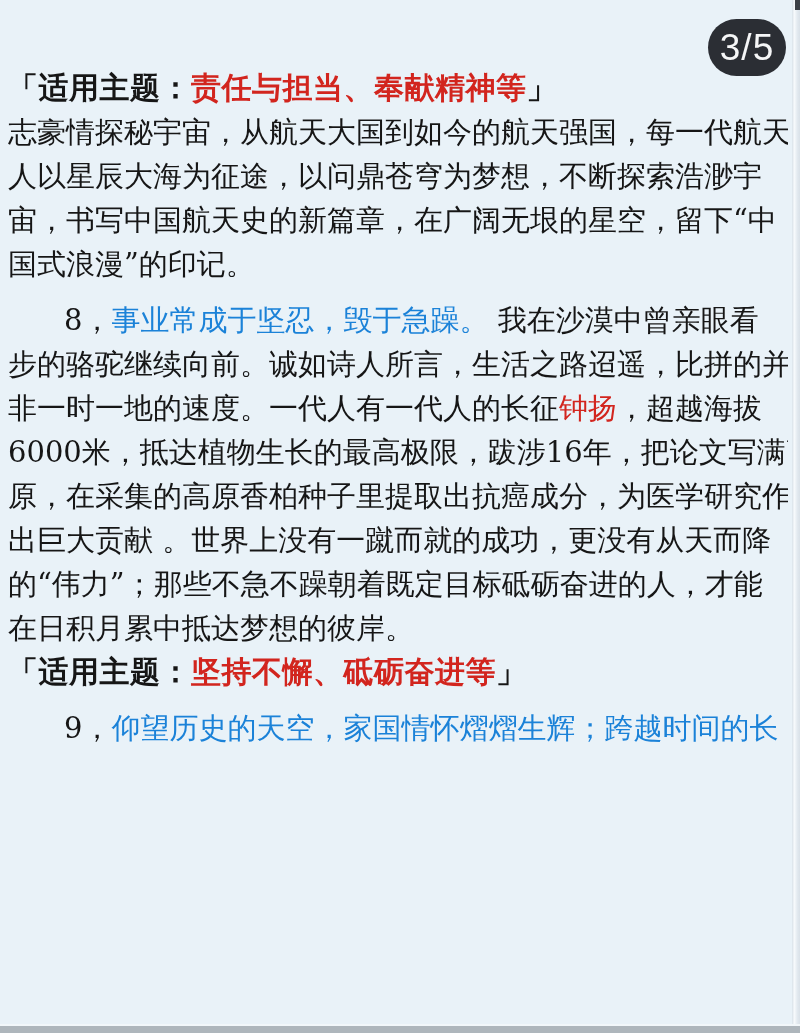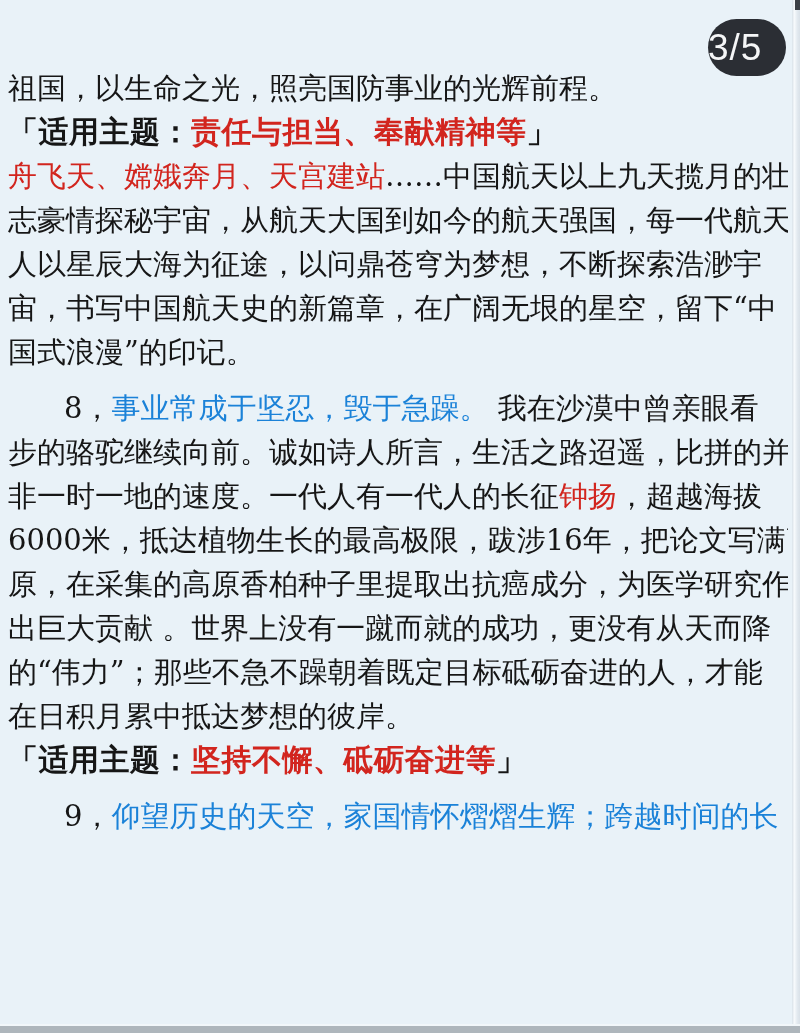--- a/index.html
+++ b/index.html
@@ -27,21 +27,21 @@
     position: absolute; top: 0; right: 0; width: 5px; height: 10px;
     background: #3c4046;
   }
 
   
   .badge {
     position: absolute; top: 19px; right: 14px;
     width: 78px; height: 57px;
     background: var(--badge-bg, #2b2e34);
     border-radius: 29px;
-    display: flex; align-items: center; justify-content: flex-start;
+    display: flex; align-items: center; justify-content: center;
     color: var(--badge-fg, #f5f6f7);
     font-family: "Liberation Sans", sans-serif;
     font-size: 37px;
     letter-spacing: 1px;
   }
 
   
   .content {
     position: absolute; top: 66px; left: 8px; right: 12px;
   }
@@ -64,23 +64,21 @@
   .c-blue  { color: var(--blue, #1b82d8); }
 </style>
 </head>
 <body>
 
 <div class="page">
   <div class="badge">
     <span>3/5</span>
   </div>
   <div class="content">
-      <div class="line"><span class="c-black">祖国，以生命之光，照亮国防事业的光辉前程。</span></div>
       <div class="line header"><span class="c-black">「适用主题：</span><span class="c-red">责任与担当、奉献精神等</span><span class="c-black">」</span></div>
-      <div class="line"><span class="c-red">舟飞天、嫦娥奔月、天宫建站</span><span class="c-black">……中国航天以上九天揽月的壮</span></div>
       <div class="line"><span class="c-black">志豪情探秘宇宙，从航天大国到如今的航天强国，每一代航天</span></div>
       <div class="line"><span class="c-black">人以星辰大海为征途，以问鼎苍穹为梦想，不断探索浩渺宇</span></div>
       <div class="line"><span class="c-black">宙，书写中国航天史的新篇章，在广阔无垠的星空，留下“中</span></div>
       <div class="line"><span class="c-black">国式浪漫”的印记。</span></div>
       <div class="line item-start"><span class="c-black">8，</span><span class="c-blue">事业常成于坚忍，毁于急躁。</span><span class="c-black"> 我在沙漠中曾亲眼看</span></div>
       <div class="line"><span class="c-black">步的骆驼继续向前。诚如诗人所言，生活之路迢遥，比拼的并</span></div>
       <div class="line"><span class="c-black">非一时一地的速度。一代人有一代人的长征</span><span class="c-red">钟扬</span><span class="c-black">，超越海拔</span></div>
       <div class="line"><span class="c-black">6000米，抵达植物生长的最高极限，跋涉16年，把论文写满高</span></div>
       <div class="line"><span class="c-black">原，在采集的高原香柏种子里提取出抗癌成分，为医学研究作</span></div>
       <div class="line"><span class="c-black">出巨大贡献 。世界上没有一蹴而就的成功，更没有从天而降</span></div>

